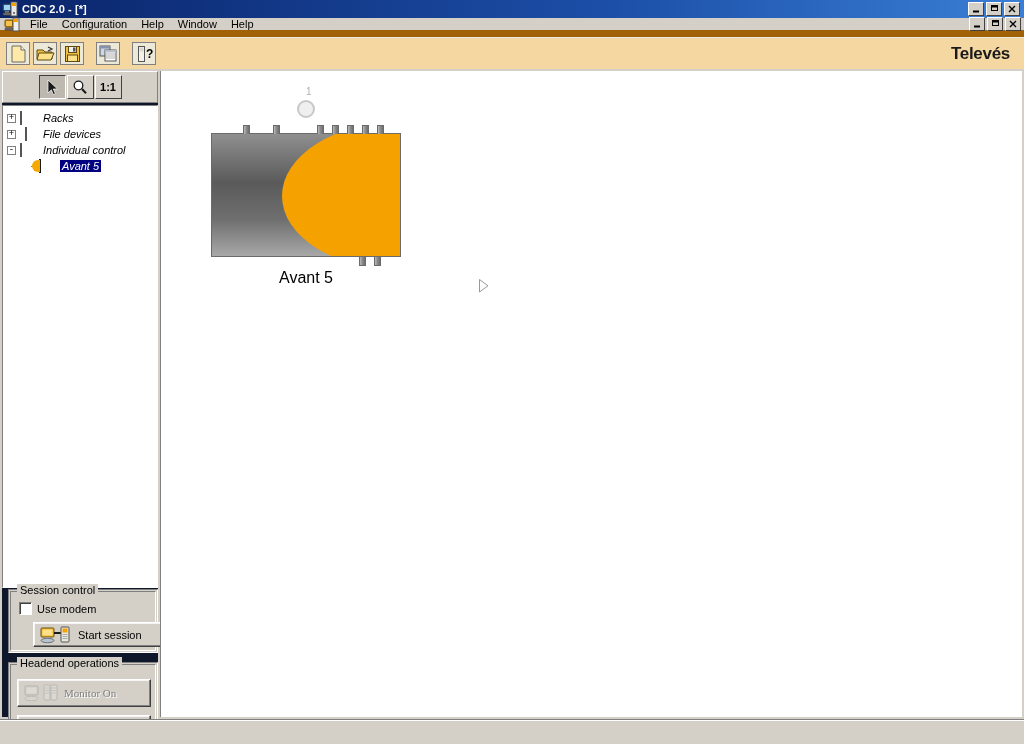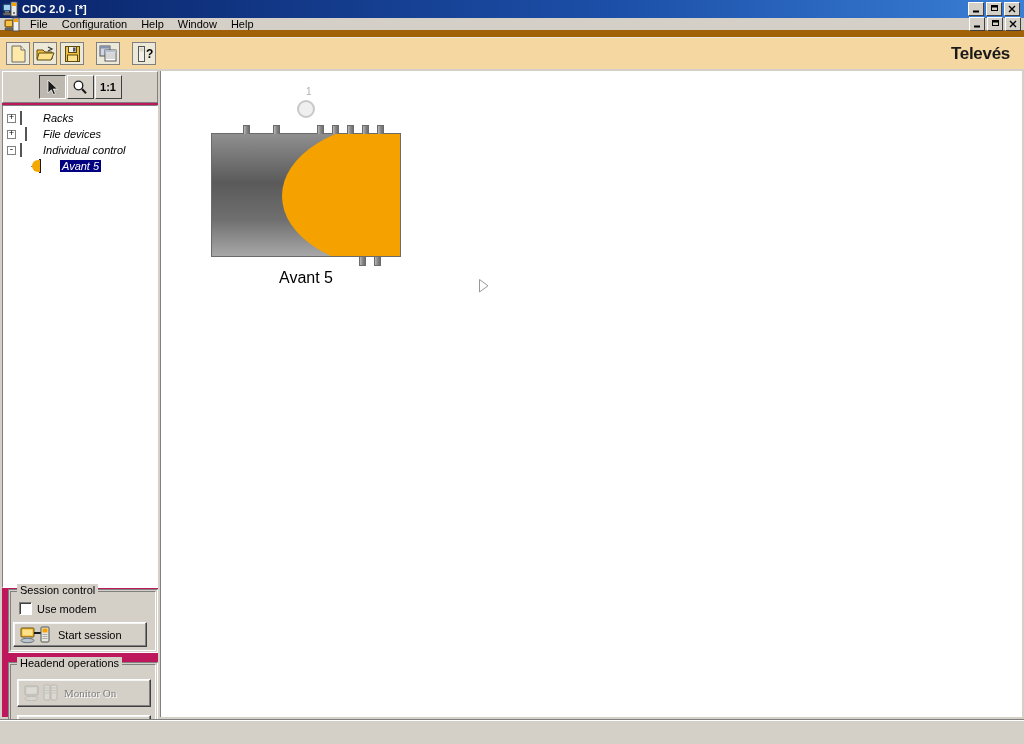--- a/index.html
+++ b/index.html
@@ -62,21 +62,21 @@
   .tb-sep { width: 9px; }
   .brand {
     margin-left: auto; margin-right: 14px;
     font-size: 17px; font-weight: bold; color: #1a1a1a;
     font-family: "Liberation Sans", sans-serif; letter-spacing: -0.3px;
   }
 
   
   .sidebar {
     position: absolute; left: 2px; top: 71px; width: 156px; height: 646px;
-    background: #be185d;
+    background: #0f172a;
   }
   .tree-toolbar {
     position: absolute; left: 0; top: 0; width: 156px; height: 32px;
     background: #d4d0c8; display: flex; align-items: center; justify-content: center;
     border: 1px solid #fff; border-right-color: #808080; border-bottom-color: #808080;
   }
   .tool-btn {
     width: 27px; height: 24px; background: #d4d0c8;
     border: 1px solid #fff; border-right-color: #404040; border-bottom-color: #404040;
     display: flex; align-items: center; justify-content: center; position: relative;
@@ -159,21 +159,21 @@
   }
   .checkrow span { font-size: 11px; }
 
   .btn3d {
     background: #d4d0c8;
     border: 1px solid #fff; border-right-color: #404040; border-bottom-color: #404040;
     box-shadow: inset -1px -1px 0 #808080, inset 1px 1px 0 #f5f5f5;
     display: flex; align-items: center; position: relative;
     font-size: 11px; color: #000;
   }
-  #start-session-btn { position: absolute; left: 4px; top: 32px; width: 134px; height: 25px; }
+  #start-session-btn { position: absolute; left: 24px; top: 32px; width: 134px; height: 25px; }
   .hbtn { position: absolute; left: 8px; width: 134px; height: 28px; }
   #monitor-btn { top: 16px; font-family: Liberation Serif, serif; }
   #read-btn { top: 52px; }
   .btn-label { margin-left: 4px; }
   .btn-label.disabled {
     color: #808080; text-shadow: 1px 1px 0 #fff;
   }
   .btn-ico { margin-left: 6px; flex: 0 0 auto; display:flex; align-items:center; }
 
   

